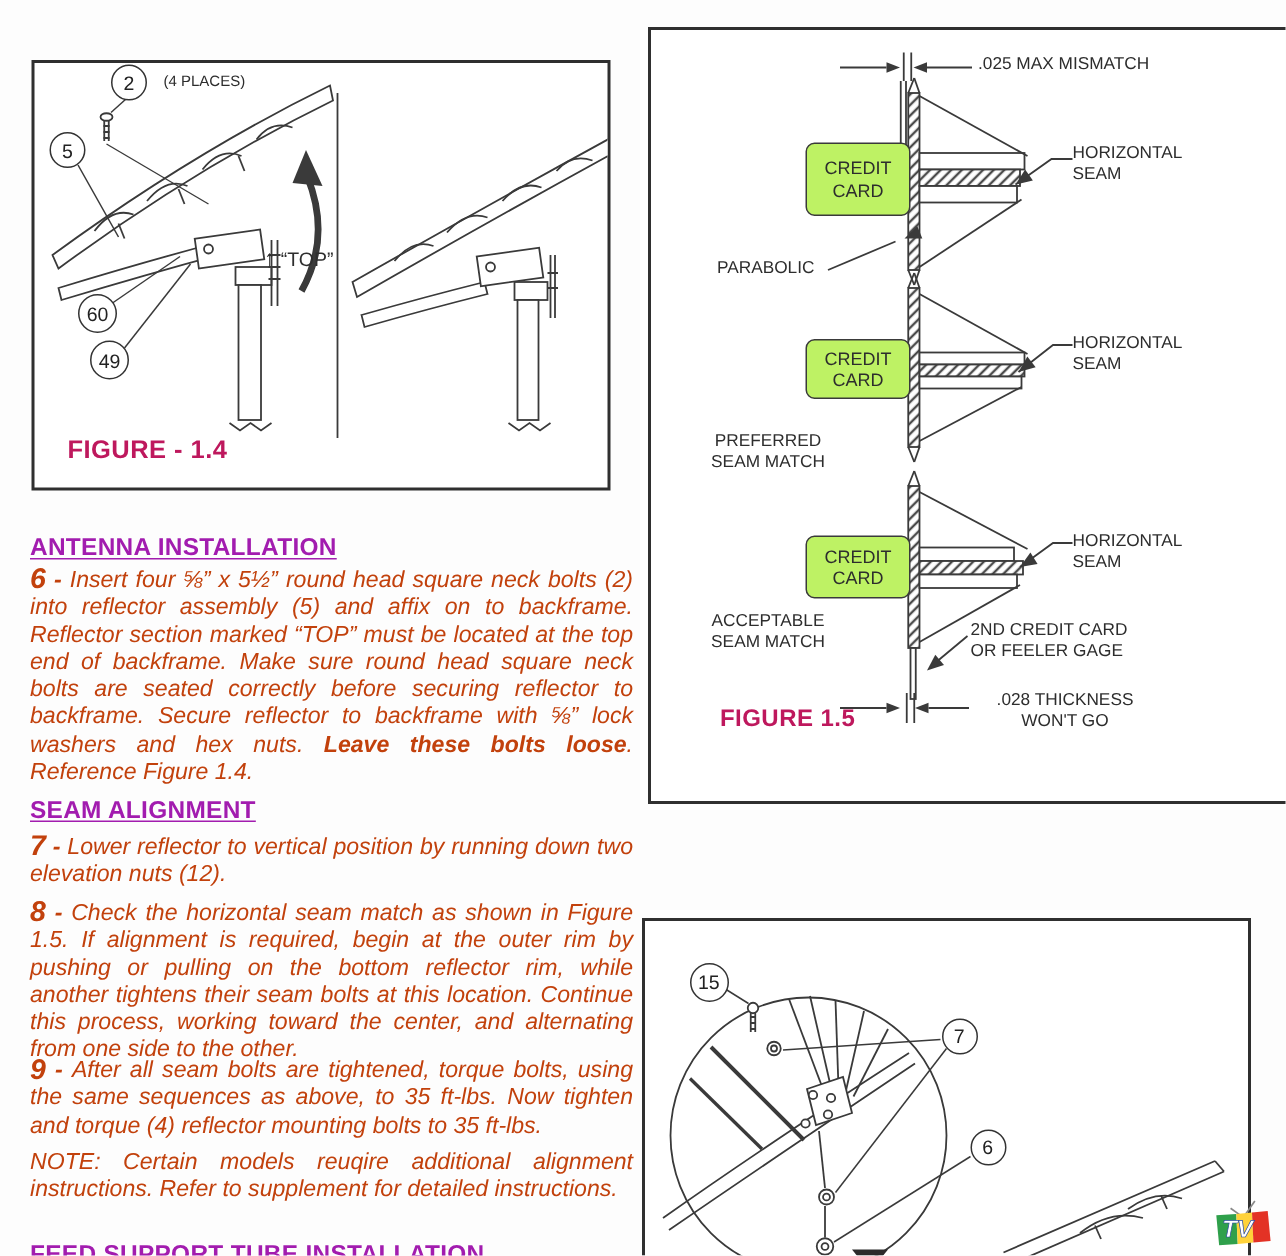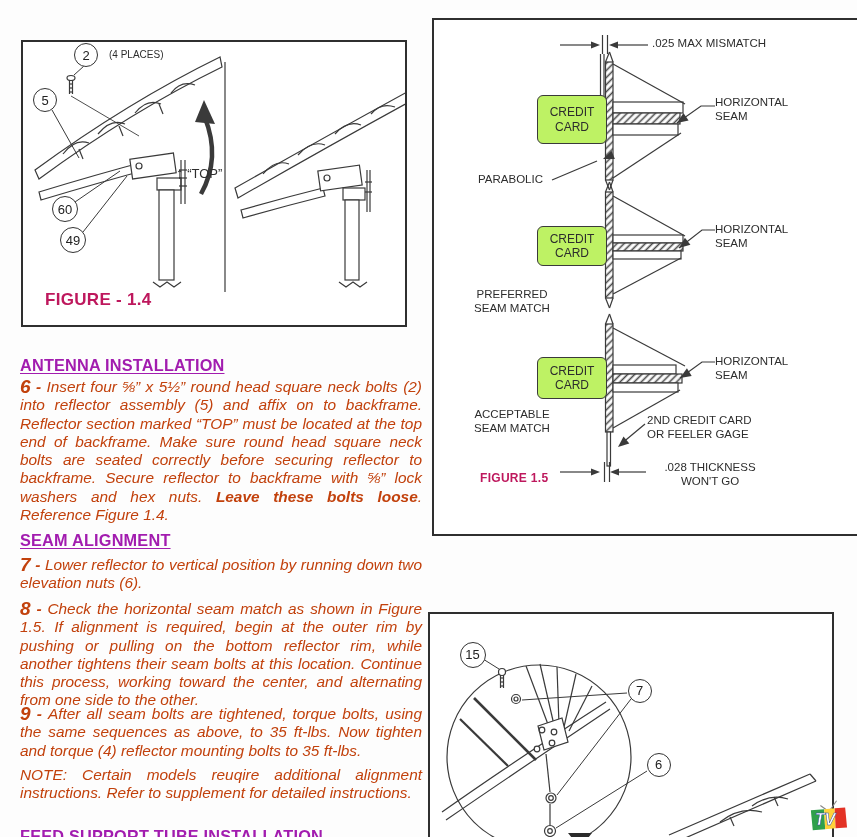--- a/index.html
+++ b/index.html
@@ -17,21 +17,21 @@
     position:absolute;box-sizing:border-box;background:#fff;
     border:1.6px solid #333;border-radius:50%;
     display:flex;align-items:center;justify-content:center;
     font-size:13px;color:#222;z-index:3;
   }
   .figlabel{position:absolute;font-size:11.5px;line-height:13.6px;color:#2d2d2d;z-index:2;}
   .figlabel.center{text-align:center;}
   .figlabel.nowrap{white-space:nowrap;}
   .figcaption{position:absolute;font-weight:bold;color:#be185d;z-index:2;}
   #fig14 .figcaption{left:22px;top:248px;font-size:17px;letter-spacing:0.3px;}
-  #fig15 .figcaption{left:46px;top:451px;font-size:12px;letter-spacing:0.3px;}
+  #fig15 .figcaption{left:46px;top:451px;font-size:16px;letter-spacing:0.3px;}
   .cardbox{
     position:absolute;box-sizing:border-box;background:#bef264;
     border:1.4px solid #3a3a3a;border-radius:6px;
     display:flex;align-items:center;justify-content:center;text-align:center;
     font-size:12px;line-height:14.5px;color:#2d2d2d;z-index:2;width:70px;
   }
   .toplabel{position:absolute;left:153px;top:122px;font-size:13px;white-space:nowrap;z-index:2;}
   .toplabel .arr{font-weight:bold;font-size:15px;}
   
   .tblock{position:absolute;left:20px;width:402px;}
@@ -216,21 +216,21 @@
   <div class="figlabel center" style="left:196px;top:441px;width:104px;margin-left:28px;">.028 THICKNESS WON'T GO</div>
   <div class="figcaption">FIGURE 1.5</div>
 </div>
 
 <h2 class="sec tblock" style="top:356px;">ANTENNA INSTALLATION</h2>
 
 <p class="step tblock" style="top:377px;"><span class="stepnum">6</span><span class="stepsep"> - </span><span>Insert four ⅝” x 5½” round head square neck bolts (2) into reflector assembly (5) and affix on to backframe. Reflector section marked “TOP” must be located at the top end of backframe. Make sure round head square neck bolts are seated correctly before securing reflector to backframe. Secure reflector to backframe with ⅝” lock washers and hex nuts. </span><span class="stepbold">Leave these bolts loose</span><span>. Reference Figure 1.4.</span></p>
 
 <h2 class="sec tblock" style="top:531px;">SEAM ALIGNMENT</h2>
 
-<p class="step tblock" style="top:555px;"><span class="stepnum">7</span><span class="stepsep"> - </span><span>Lower reflector to vertical position by running down two elevation nuts (6).</span></p>
+<p class="step tblock" style="top:555px;"><span class="stepnum">7</span><span class="stepsep"> - </span><span>Lower reflector to vertical position by running down two elevation nuts (12).</span></p>
 
 <p class="step tblock" style="top:599px;"><span class="stepnum">8</span><span class="stepsep"> - </span><span>Check the horizontal seam match as shown in Figure 1.5. If alignment is required, begin at the outer rim by pushing or pulling on the bottom reflector rim, while another tightens their seam bolts at this location. Continue this process, working toward the center, and alternating from one side to the other.</span></p>
 
 <p class="step tblock" style="top:704px;"><span class="stepnum">9</span><span class="stepsep"> - </span><span>After all seam bolts are tightened, torque bolts, using the same sequences as above, to 35 ft-lbs. Now tighten and torque (4) reflector mounting bolts to 35 ft-lbs.</span></p>
 
 <p class="note tblock" style="top:766px;">NOTE: Certain models reuqire additional alignment instructions. Refer to supplement for detailed instructions.</p>
 
 <h2 class="sec tblock" style="top:827px;">FEED SUPPORT TUBE INSTALLATION</h2>
 
 <div id="figdetail" class="figbox">

